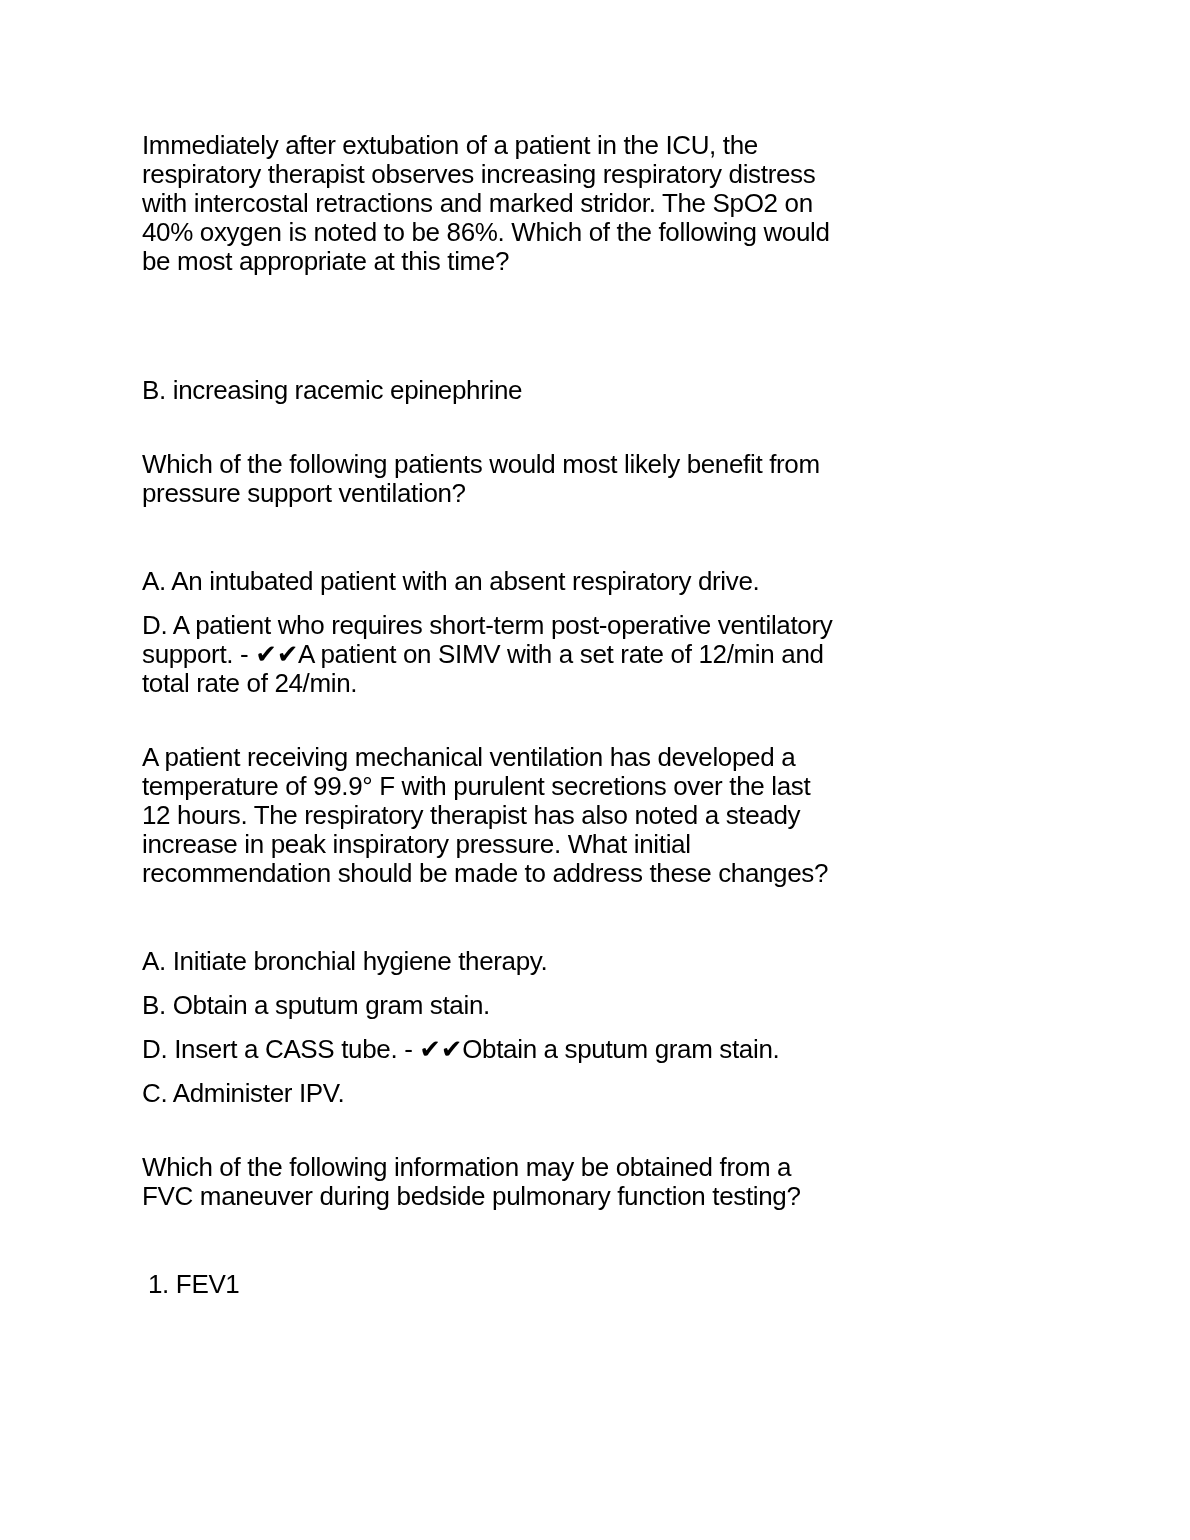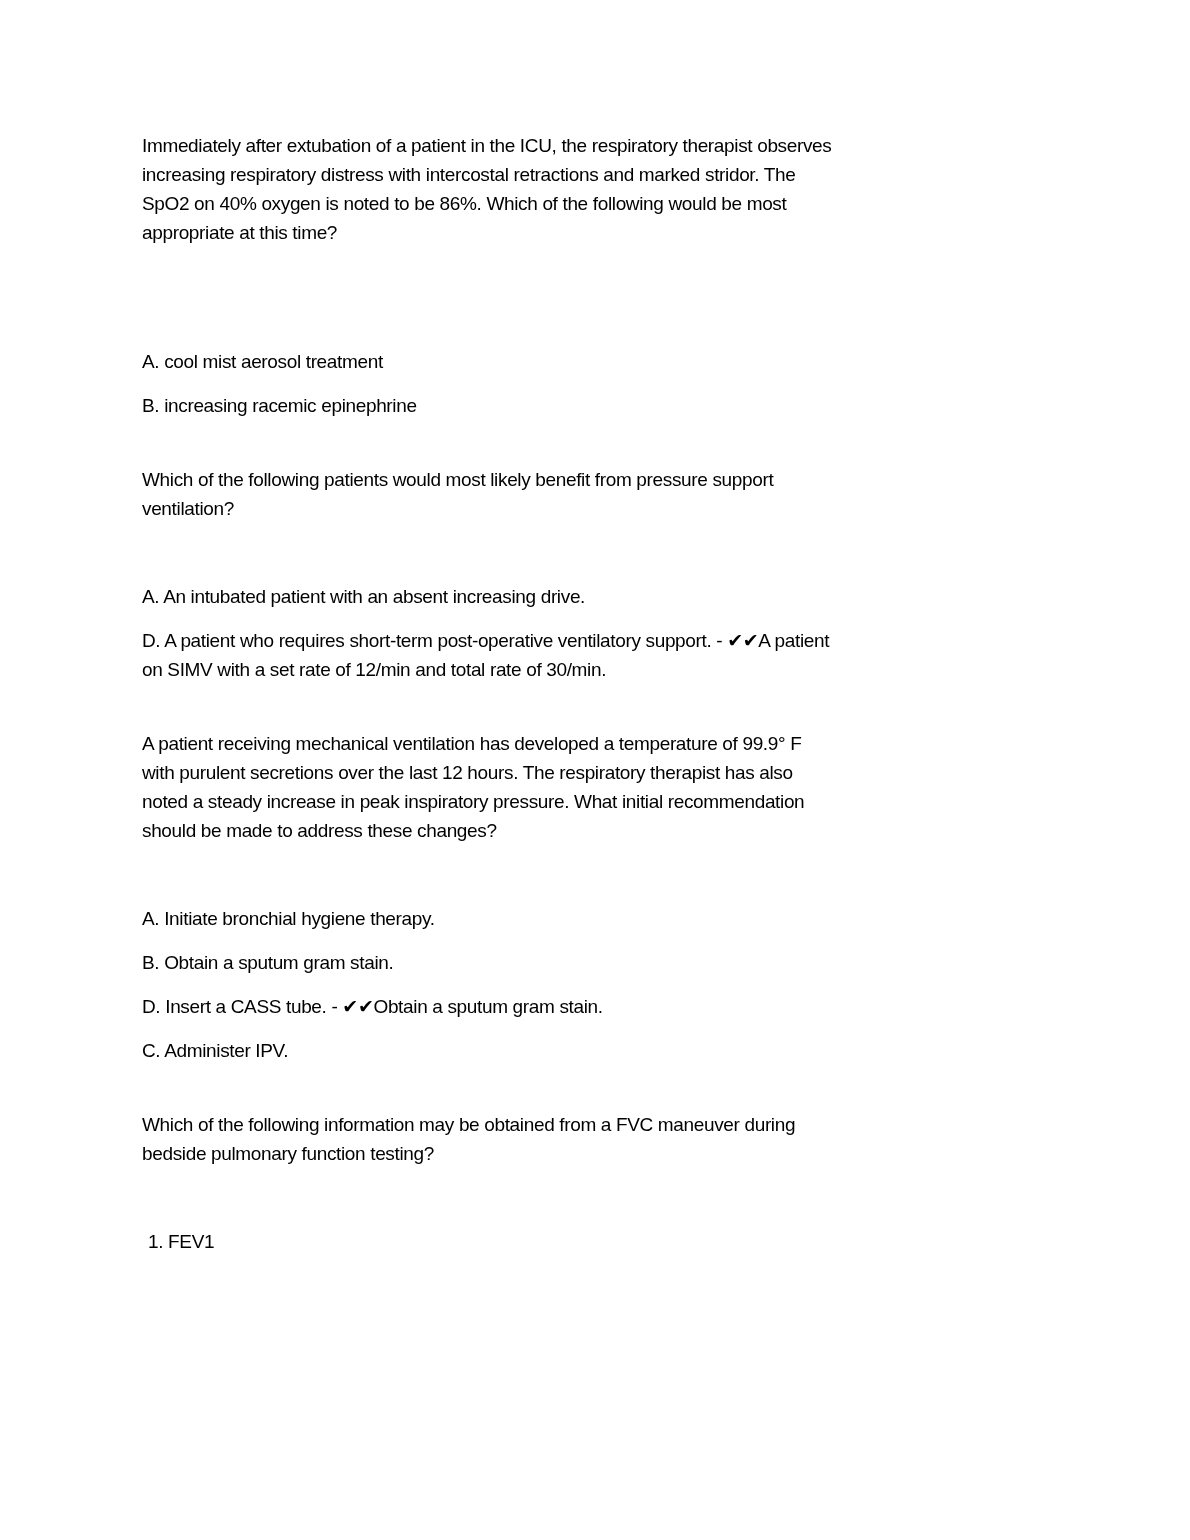--- a/index.html
+++ b/index.html
@@ -8,21 +8,21 @@
     background: #ffffff;
   }
   .page {
     position: relative;
     width: 946px;
     height: 1540px;
     box-sizing: border-box;
     background: #ffffff;
     padding: 131px 110px 0 142px;
     font-family: "Liberation Sans", sans-serif;
-    font-size: 19px;
+    font-size: 26px;
     line-height: 29px;
     letter-spacing: -0.35px;
     color: #000000;
     overflow: hidden;
   }
   .question-block {
     margin: 0 0 45px 0;
   }
   p {
     margin: 0;
@@ -43,28 +43,27 @@
     margin-bottom: 3px;
   }
 </style>
 </head>
 <body>
 
 <div class="page">
 
   <section class="question-block">
     <p class="prompt extra-gap">Immediately after extubation of a patient in the ICU, the respiratory therapist observes increasing respiratory distress with intercostal retractions and marked stridor. The SpO2 on 40% oxygen is noted to be 86%. Which of the following would be most appropriate at this time?</p>
-    <p class="option">A. cool mist aerosol treatment</p>
     <p class="option">B. increasing racemic epinephrine</p>
   </section>
 
   <section class="question-block">
     <p class="prompt">Which of the following patients would most likely benefit from pressure support ventilation?</p>
-    <p class="option">A. An intubated patient with an absent increasing drive.</p>
-    <p class="option">D. A patient who requires short-term post-operative ventilatory support. - ✔✔A patient on SIMV with a set rate of 12/min and total rate of 30/min.</p>
+    <p class="option">A. An intubated patient with an absent respiratory drive.</p>
+    <p class="option">D. A patient who requires short-term post-operative ventilatory support. - ✔✔A patient on SIMV with a set rate of 12/min and total rate of 24/min.</p>
   </section>
 
   <section class="question-block">
     <p class="prompt">A patient receiving mechanical ventilation has developed a temperature of 99.9° F with purulent secretions over the last 12 hours. The respiratory therapist has also noted a steady increase in peak inspiratory pressure. What initial recommendation should be made to address these changes?</p>
     <p class="option">A. Initiate bronchial hygiene therapy.</p>
     <p class="option">B. Obtain a sputum gram stain.</p>
     <p class="option">D. Insert a CASS tube. - ✔✔Obtain a sputum gram stain.</p>
     <p class="option">C. Administer IPV.</p>
   </section>
 

